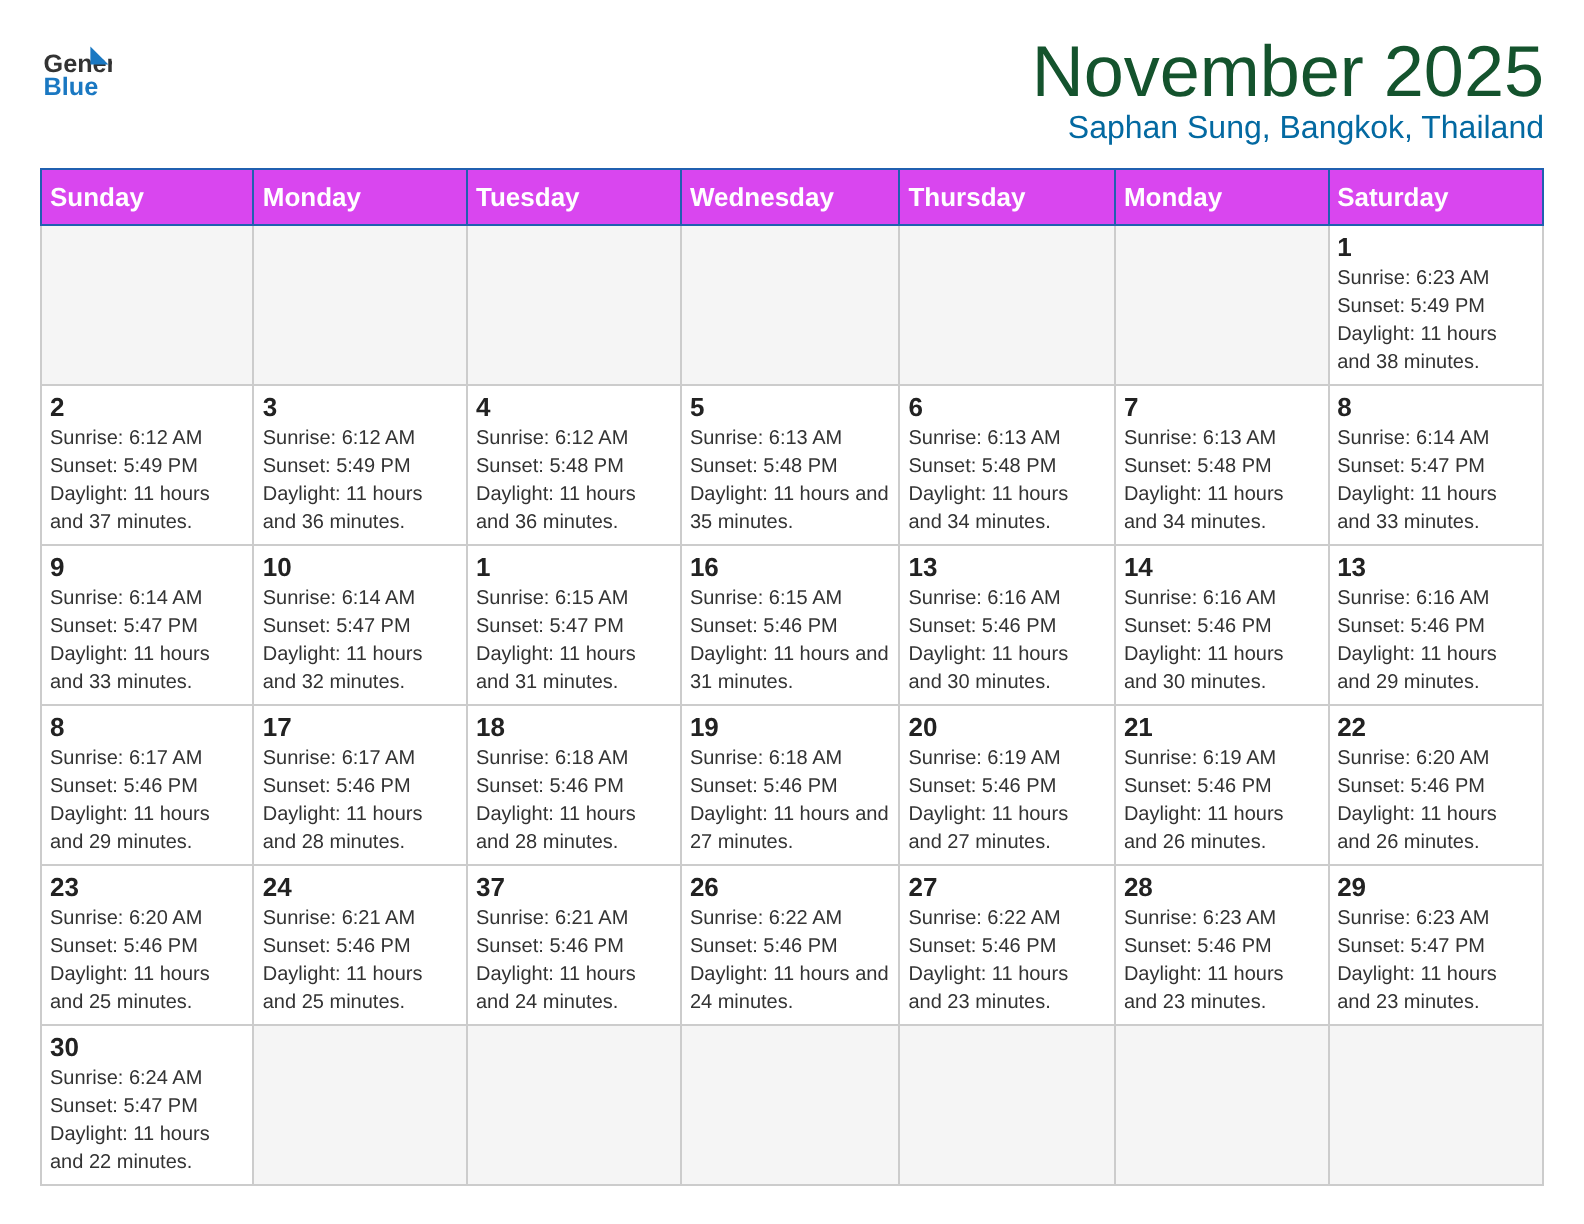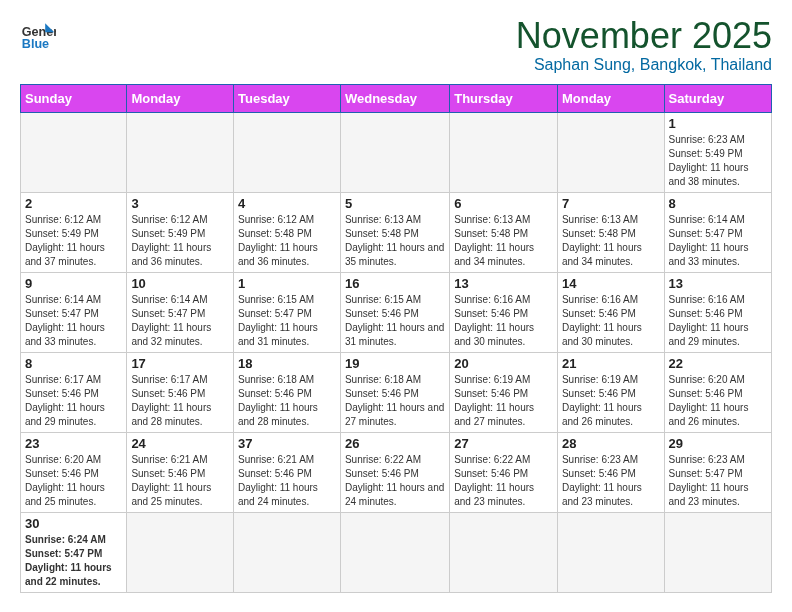--- a/index.html
+++ b/index.html
@@ -297,21 +297,21 @@
         <td>
           <span class="day-number">29</span>
           <div class="cell-info" style="white-space: pre-line;">Sunrise: 6:23 AM
 Sunset: 5:47 PM
 Daylight: 11 hours and 23 minutes.</div>
         </td>
       </tr>
       <tr class="last-row">
         <td>
           <span class="day-number">30</span>
-          <div class="cell-info" style="white-space: pre-line; font-weight: bold;">Sunrise: 6:24 AM
+          <div class="cell-info" style="white-space: pre-line;">Sunrise: 6:24 AM
 Sunset: 5:47 PM
 Daylight: 11 hours and 22 minutes.</div>
         </td>
         <td class="empty"></td>
         <td class="empty"></td>
         <td class="empty"></td>
         <td class="empty"></td>
         <td class="empty"></td>
         <td class="empty"></td>
       </tr>

